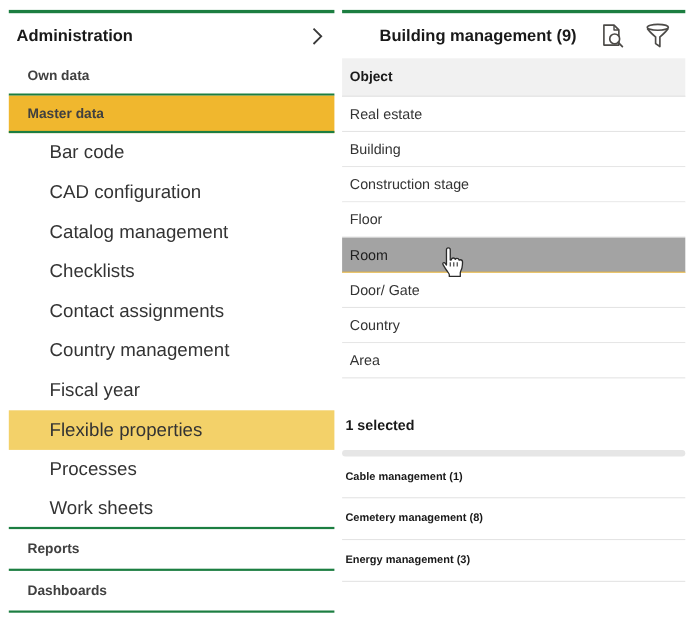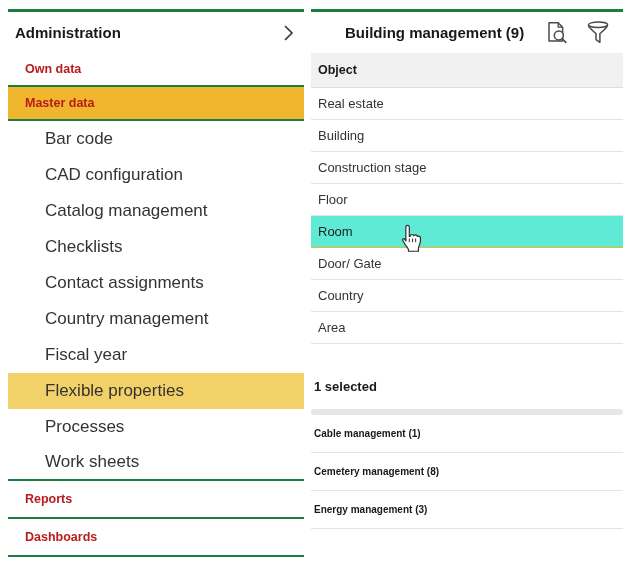--- a/index.html
+++ b/index.html
@@ -12,21 +12,21 @@
     position:absolute;left:8px;top:9px;width:296px;
     border-top:3px solid #1c7e41;box-sizing:border-box;background:#fff;
   }
   .sb-header{
     height:41px;display:flex;align-items:center;justify-content:space-between;
     padding:0 8px 0 7px;cursor:pointer;
   }
   .sb-title{font-size:15px;font-weight:bold;color:#191919;}
   .sb-item{
     display:flex;align-items:center;box-sizing:border-box;
-    font-size:12.5px;cursor:pointer;color:#b91c1c;
+    font-size:12.5px;cursor:pointer;color:#404040;
   }
   .sb-item.lvl1{height:34px;padding-left:17px;font-weight:bold;border-bottom:2px solid #1c7e41;}
   .sb-item.lvl2{height:36px;padding-left:37px;font-weight:normal;font-size:17px;color:#333;}
   .sb-item.sel-strong{background:#f0b72e;}
   .sb-item.sel-light{background:#f3d169;}
   
   .panel{
     position:absolute;left:311px;top:9px;width:312px;
     border-top:3px solid #1c7e41;box-sizing:border-box;background:#fff;
   }
@@ -37,21 +37,21 @@
   .col-header{
     height:35px;background:#f1f1f1;border-bottom:1px solid #dcdcdc;
     display:flex;align-items:center;padding-left:7px;
     font-size:12.5px;font-weight:bold;color:#191919;box-sizing:border-box;
   }
   .obj-row{
     height:32px;display:flex;align-items:center;padding-left:7px;
     font-size:13px;color:#333;border-bottom:1px solid #e4e4e4;
     box-sizing:border-box;cursor:pointer;background:#fff;
   }
-  .obj-row.selected{background:#5eead4;border-bottom:1px solid #f0b72e;color:#1e1e1e;}
+  .obj-row.selected{background:#a3a3a3;border-bottom:1px solid #f0b72e;color:#1e1e1e;}
   .sel-status{
     margin-top:32px;height:20px;display:flex;align-items:center;padding-left:3px;
     font-size:13px;font-weight:bold;color:#191919;
   }
   .hscrollbar{
     margin-top:13px;height:6px;background:#e6e6e6;border-radius:3px;width:100%;cursor:pointer;
   }
   .section-row{
     height:38px;display:flex;align-items:center;padding-left:3px;
     font-size:10px;font-weight:bold;color:#191919;

